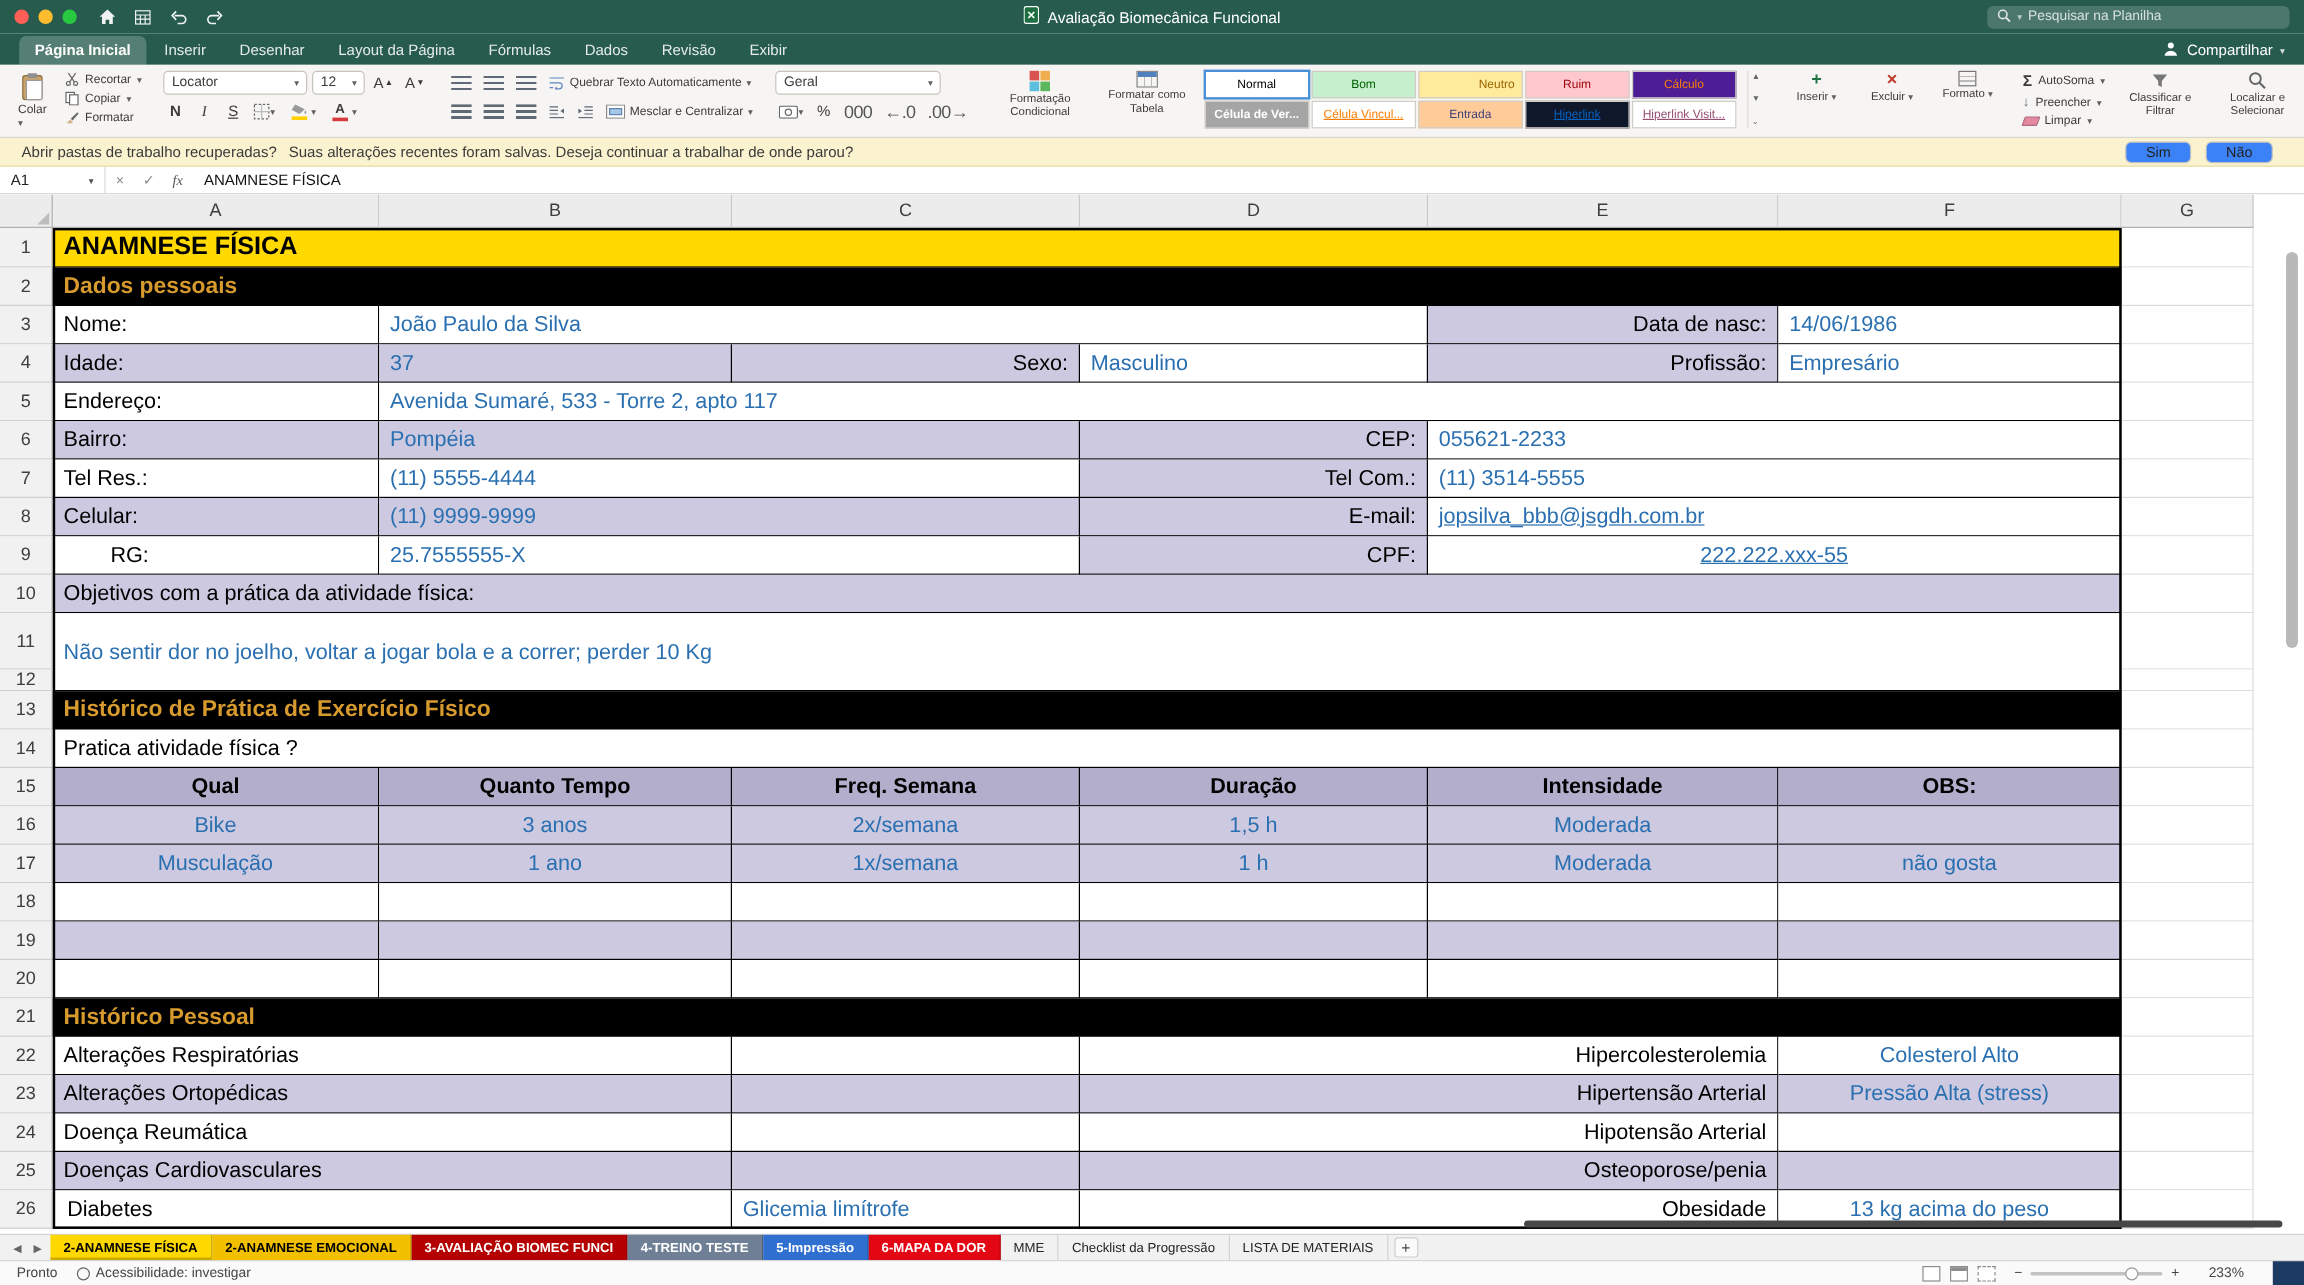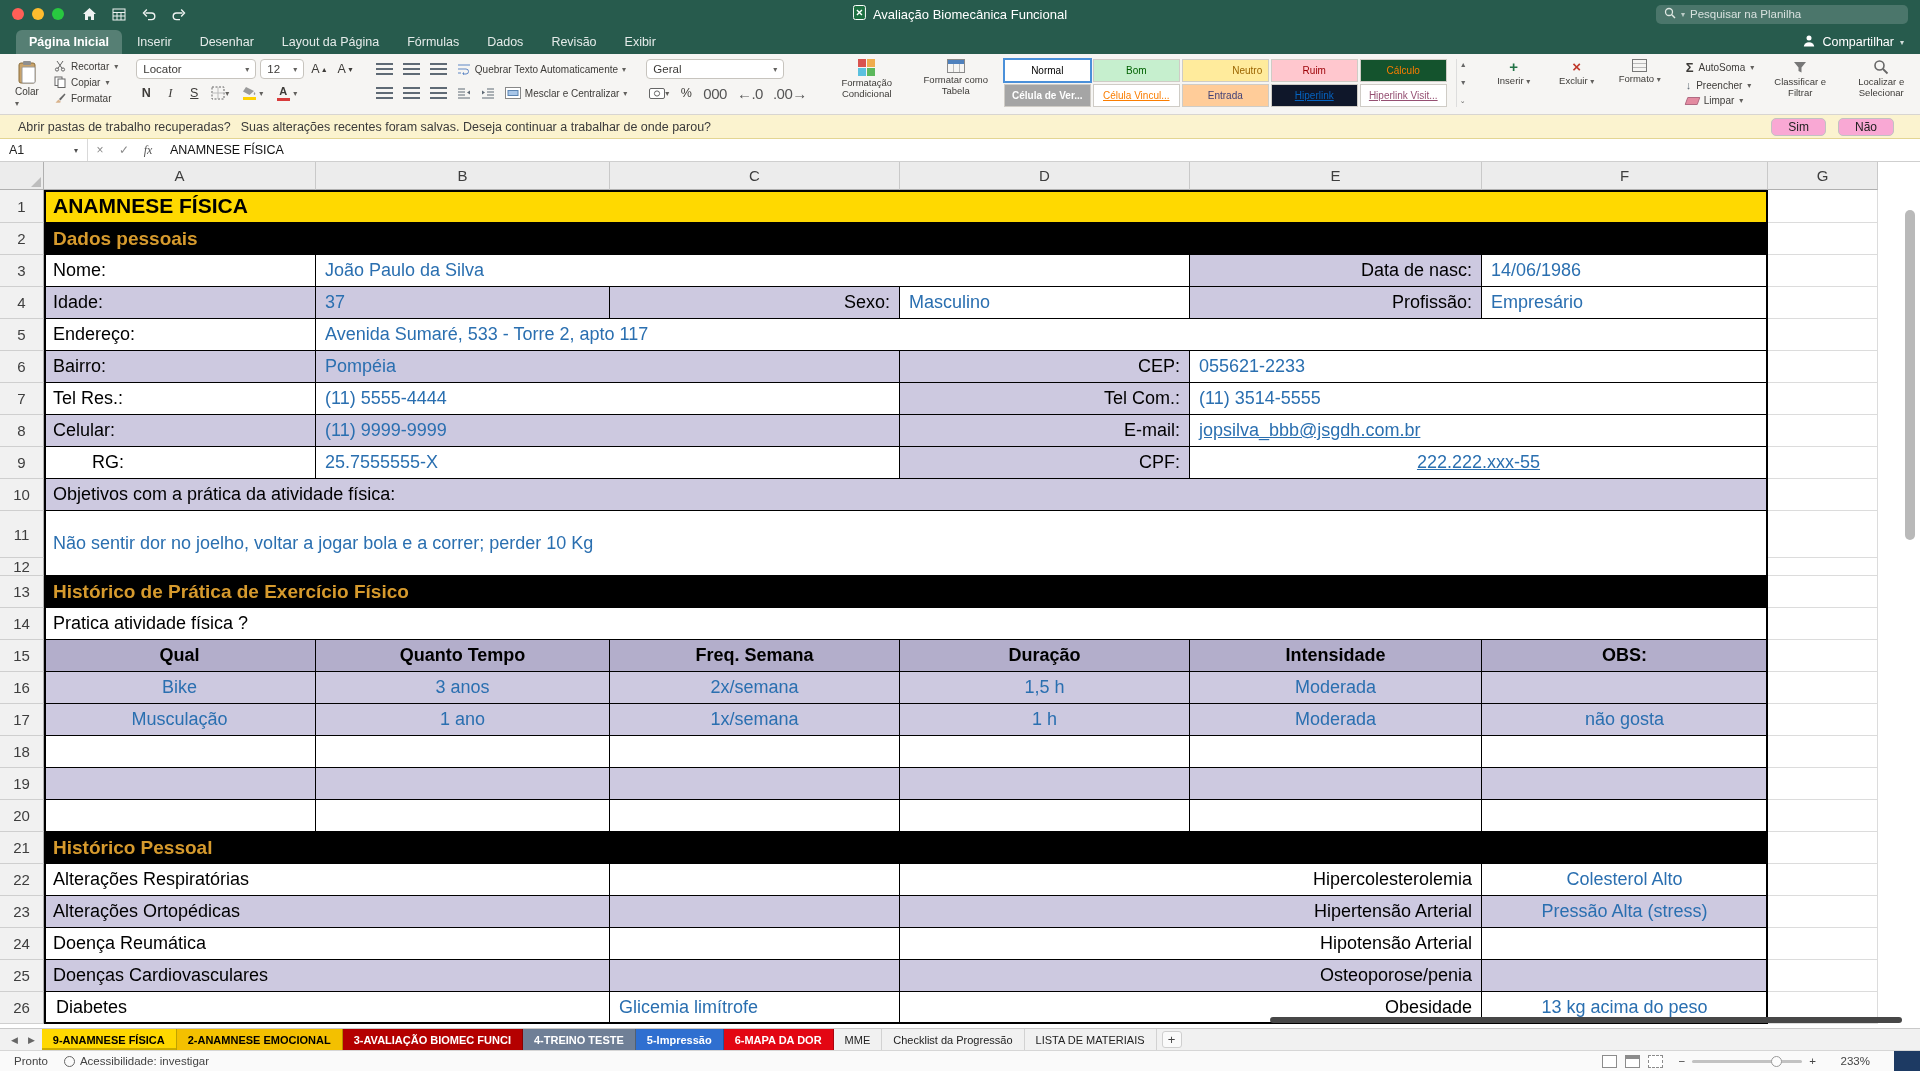--- a/index.html
+++ b/index.html
@@ -55,21 +55,21 @@
   .plusico{color:#217346;font-weight:700;font-size:15px;line-height:1}
   .minusico{color:#c0392b;font-weight:700;font-size:15px;line-height:1}
   .fmtico{width:15px;height:13px;border:1px solid #777;background:repeating-linear-gradient(to bottom,rgba(0,0,0,0) 0 3px,#bbb 3px 4px)}
   .sig{font-size:13px;font-weight:600}
   .eraser{width:13px;height:8px;background:#e38aa0;transform:skewX(-20deg);border-radius:1px;border:1px solid #b06a82}
   .decico{font-size:15px;color:#555;letter-spacing:-.5px}
 
   
   .notif{flex:0 0 24px;background:#fbf3cf;border-bottom:1px solid #e3d593;display:flex;align-items:center;padding:0 18px;font-size:12.5px;color:#3a3a3a;gap:10px}
   .notif-actions{margin-left:auto;display:flex;gap:12px;margin-right:8px}
-  .nbtn{background:#f9a8d4;border:1px solid #c2c2c2;border-radius:5px;font-size:12px;padding:1px 16px;color:#222;font-family:"Liberation Sans",sans-serif}
+  .nbtn{background:#3b82f6;border:1px solid #c2c2c2;border-radius:5px;font-size:12px;padding:1px 16px;color:#222;font-family:"Liberation Sans",sans-serif}
 
   
   .fbar{flex:0 0 23px;background:#fff;border-bottom:1px solid #cfcfcf;display:flex;align-items:center;font-size:12.5px}
   .namebox{width:88px;height:100%;display:flex;align-items:center;justify-content:space-between;padding:0 9px;border-right:1px solid #d9d9d9;color:#222}
   .fico{width:24px;text-align:center;color:#8b8b8b;font-size:12px}
   .fx{font-style:italic;font-family:"Liberation Serif",serif;color:#555}
   .fcontent{padding-left:10px;color:#111}
 
   
   .gridwrap{position:relative;flex:1 1 auto;background:#fff;overflow:hidden}
@@ -369,21 +369,21 @@
         </div>
         <div class="bigv w78">
           <span class="tblicon"></span>
           <span>Formatar como Tabela</span>
         </div>
         <div class="gallery">
             <div class="chip sel" style="background: rgb(255, 255, 255); color: rgb(0, 0, 0);">Normal</div>
             <div class="chip" style="background: rgb(198, 239, 206); color: rgb(0, 97, 0);">Bom</div>
             <div class="chip" style="background: rgb(255, 235, 156); color: rgb(156, 101, 0); padding-left: 47px;">Neutro</div>
             <div class="chip" style="background: rgb(255, 199, 206); color: rgb(156, 0, 6);">Ruim</div>
-            <div class="chip" style="background: #14532d; color: rgb(250, 125, 0);">Cálculo</div>
+            <div class="chip" style="background: #4c1d95; color: rgb(250, 125, 0);">Cálculo</div>
             <div class="chip" style="background: rgb(165, 165, 165); color: rgb(255, 255, 255); font-weight: 700;">Célula de Ver...</div>
             <div class="chip" style="background: rgb(255, 255, 255); color: rgb(250, 125, 0); text-decoration: underline;">Célula Vincul...</div>
             <div class="chip" style="background: rgb(255, 204, 153); color: rgb(63, 63, 118);">Entrada</div>
             <div class="chip" style="background: #0f172a; color: rgb(5, 99, 193); text-decoration: underline;">Hiperlink</div>
             <div class="chip" style="background: rgb(255, 255, 255); color: rgb(149, 79, 114); text-decoration: underline;">Hiperlink Visit...</div>
           </div>
         <div class="galnav">
             <span>▲</span>
             <span>▼</span>
             <span>⌄</span>
@@ -624,21 +624,21 @@
         <div class="formborder" style="left: 44px; top: 28px; width: 1724px; height: 834px;"></div>
       </div>
     <div class="vscroll"></div>
     <div class="hscroll"></div>
   </div>
 
   <div class="tabsbar">
     <span class="tnav">◀</span>
     <span class="tnav">▶</span>
     <div class="stabs">
-        <div class="stab colored active" style="background: rgb(255, 216, 0); color: rgb(0, 0, 0);">9-ANAMNESE FÍSICA</div>
+        <div class="stab colored active" style="background: rgb(255, 216, 0); color: rgb(0, 0, 0);">2-ANAMNESE FÍSICA</div>
         <div class="stab colored" style="background: rgb(243, 192, 0); color: rgb(0, 0, 0);">2-ANAMNESE EMOCIONAL</div>
         <div class="stab colored" style="background: rgb(180, 0, 0); color: rgb(255, 255, 255);">3-AVALIAÇÃO BIOMEC FUNCI</div>
         <div class="stab colored" style="background: rgb(111, 127, 150); color: rgb(255, 255, 255);">4-TREINO TESTE</div>
         <div class="stab colored" style="background: rgb(47, 111, 208); color: rgb(255, 255, 255);">5-Impressão</div>
         <div class="stab colored" style="background: rgb(227, 6, 19); color: rgb(255, 255, 255);">6-MAPA DA DOR</div>
         <div class="stab">MME</div>
         <div class="stab">Checklist da Progressão</div>
         <div class="stab">LISTA DE MATERIAIS</div>
       </div>
     <div class="addtab">+</div>

